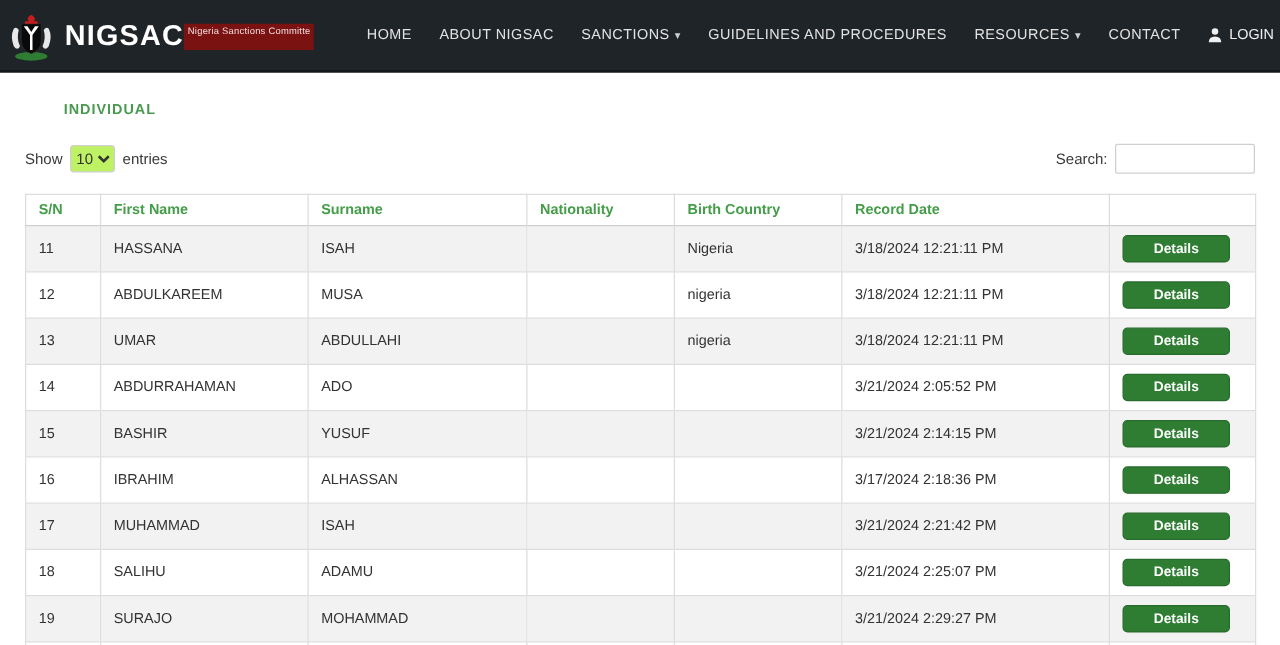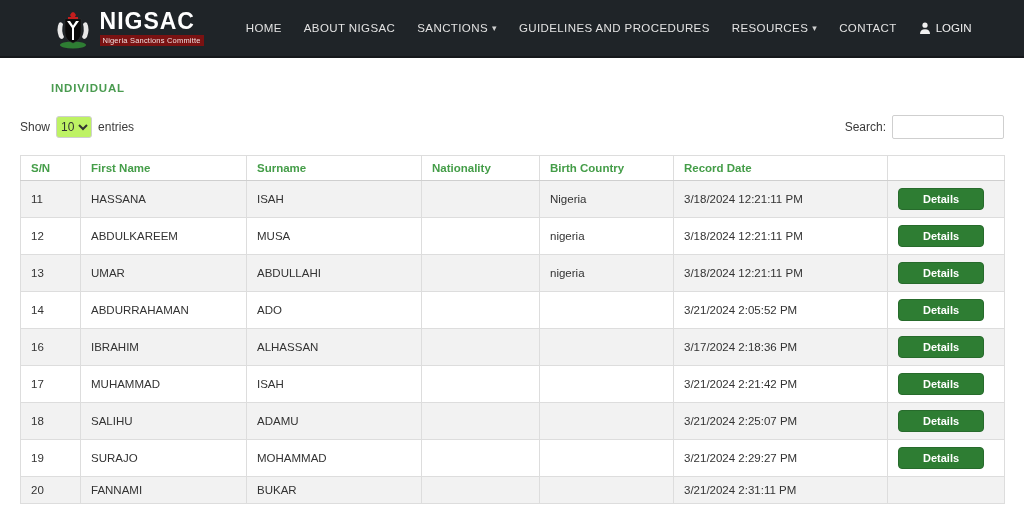--- a/index.html
+++ b/index.html
@@ -6,21 +6,21 @@
   html, body { width: 1024px; height: 516px; background: #ffffff; font-family: "Liberation Sans", sans-serif; overflow: hidden; }
 
   
   .topbar {
     height: 58px; background: #1f2428; color: #e6e6e6;
     display: flex; align-items: center; justify-content: center; gap: 42px;
     border-bottom: 2px solid #15181b;
   }
   .brand { display: flex; align-items: center; gap: 7px; }
   .crest { width: 40px; height: 42px; position: relative; flex: 0 0 auto; }
-  .brand-text { display: flex; flex-direction: column; line-height: 1; }
+  .brand-text { display: flex; flex-direction: row; line-height: 1; }
   .brand-title { font-size: 23px; font-weight: bold; color: #ffffff; letter-spacing: 1px; }
   .brand-sub { font-size: 7.5px; color: #f0dede; background: #7a1212; padding: 2px 3px; margin-top: 2px; letter-spacing: 0.2px; white-space: nowrap; }
   .nav { display: flex; align-items: center; gap: 22px; }
   .nav-item { font-size: 11.5px; letter-spacing: 0.4px; color: #e2e2e2; cursor: pointer; display: flex; align-items: center; gap: 4px; white-space: nowrap; }
   .caret { font-size: 9px; position: relative; top: 0px; color: #cfcfcf; }
   .login { display: flex; align-items: center; gap: 5px; font-size: 11.5px; color: #f0f0f0; cursor: pointer; }
   .user-ico { width: 12px; height: 12px; display: inline-block; }
 
   
   .content { padding: 24px 20px 0 20px; }
@@ -179,20 +179,31 @@
     <td>ABDURRAHAMAN</td>
     <td>ADO</td>
     <td></td>
     <td></td>
     <td>3/21/2024 2:05:52 PM</td>
     <td class="details-cell">
       <button class="btn-details">Details</button>
     </td>
   </tr>
 
+  <tr>
+    <td>15</td>
+    <td>BASHIR</td>
+    <td>YUSUF</td>
+    <td></td>
+    <td></td>
+    <td>3/21/2024 2:14:15 PM</td>
+    <td class="details-cell">
+      <button class="btn-details">Details</button>
+    </td>
+  </tr>
 
   <tr>
     <td>16</td>
     <td>IBRAHIM</td>
     <td>ALHASSAN</td>
     <td></td>
     <td></td>
     <td>3/17/2024 2:18:36 PM</td>
     <td class="details-cell">
       <button class="btn-details">Details</button>

